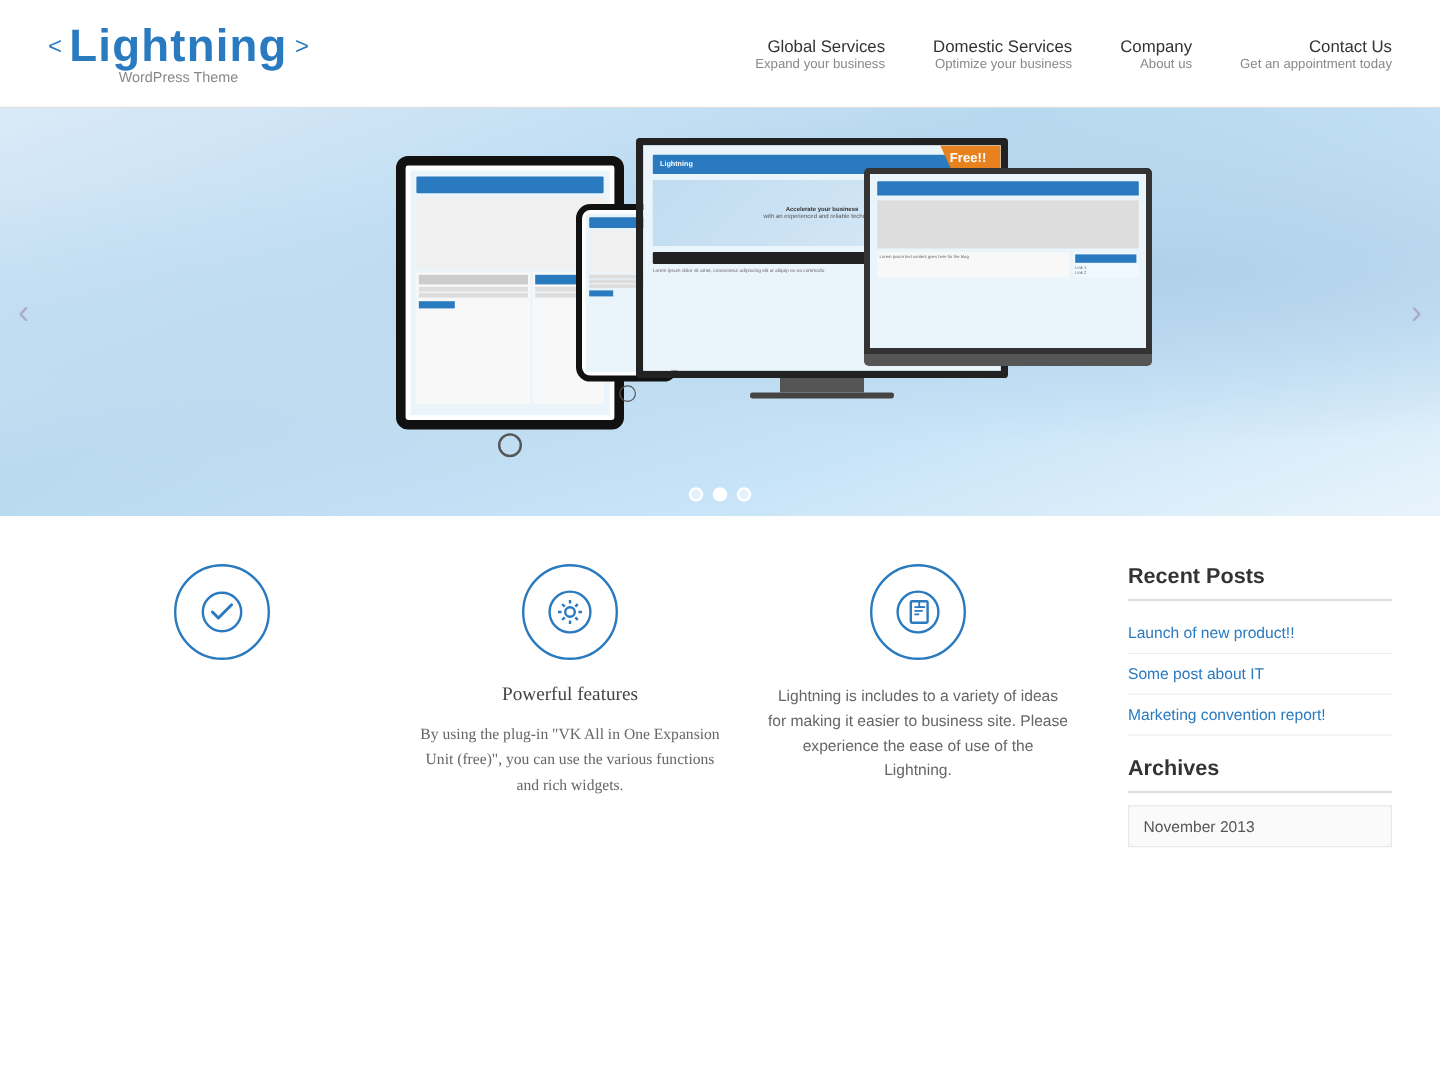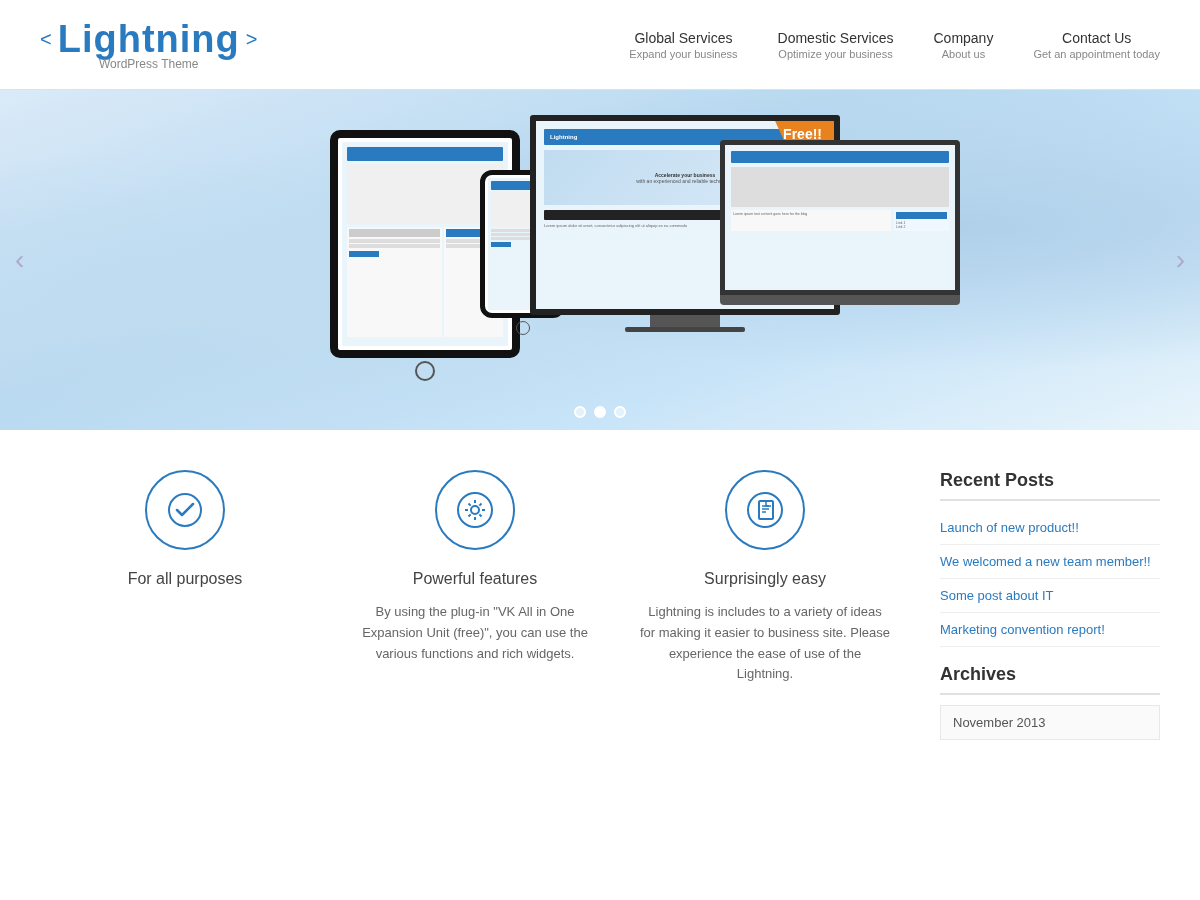--- a/index.html
+++ b/index.html
@@ -6,21 +6,21 @@
     body { font-family: 'Helvetica Neue', Arial, sans-serif; font-size: 14px; color: #333; background: #fff; width: 1200px; }
 
     
     .header { display: flex; align-items: center; justify-content: space-between; padding: 18px 40px; border-bottom: 1px solid #e0e0e0; }
     .logo-area { display: flex; flex-direction: column; }
     .logo-text { font-size: 38px; font-weight: 300; color: #333; letter-spacing: 1px; }
     .logo-text span { color: #2a7abf; font-weight: 700; }
     .logo-arrows { color: #2a7abf; font-size: 20px; }
     .logo-subtitle { font-size: 12px; color: #888; text-align: center; margin-top: -4px; }
     .nav { display: flex; gap: 40px; }
-    .nav-item { text-align: center; cursor: pointer; }
+    .nav-item { text-align: right; cursor: pointer; }
     .nav-item .nav-title { font-size: 14px; color: #333; font-weight: 500; }
     .nav-item .nav-subtitle { font-size: 11px; color: #888; margin-top: 2px; }
 
     
     .hero { position: relative; width: 100%; height: 340px; background: linear-gradient(160deg, #daeaf8 0%, #b8d9f0 40%, #c8e4f8 70%, #e8f4fb 100%); overflow: hidden; display: flex; align-items: center; justify-content: center; }
     .hero-bg-waves { position: absolute; top: 0; left: 0; width: 100%; height: 100%; background: radial-gradient(ellipse at 20% 60%, #c0dcf0 0%, transparent 50%), radial-gradient(ellipse at 80% 40%, #b0d0ea 0%, transparent 50%); }
     .hero-arrow { position: absolute; top: 50%; transform: translateY(-50%); font-size: 28px; color: #aac; cursor: pointer; z-index: 10; }
     .hero-arrow.left { left: 15px; }
     .hero-arrow.right { right: 15px; }
     
@@ -131,21 +131,21 @@
               <div style="background:#2a7abf;height:10px;margin-bottom:3px;border-radius:1px;"></div>
               <div style="background:#eee;padding:3px;font-size:4px;color:#666;">
                 <div style="font-weight:bold;margin-bottom:1px;">Recent Posts</div>
                 <div>Launch of new product!!</div>
                 <div>We welcomed...</div>
                 <div>Some post...</div>
               </div>
             </div>
           </div>
         </div>
-        <div style="position:absolute;top:0;right:0;background:#e8821e;color:#fff;font-size:14px;font-weight:bold;padding:5px 12px 5px 8px;clip-path:polygon(0 0,100% 0,100% 100%,20% 100%);">Free!!</div>
+        <div style="position:absolute;top:0;right:0;background:#e8821e;color:#fff;font-size:11px;font-weight:bold;padding:5px 12px 5px 8px;clip-path:polygon(0 0,100% 0,100% 100%,20% 100%);">Free!!</div>
       </div>
       <div style="width:70px;height:12px;background:#555;margin:0 auto;"></div>
       <div style="width:120px;height:5px;background:#444;margin:0 auto;border-radius:2px;"></div>
     </div>
 
     <div style="position:absolute;right:-10px;top:30px;width:240px;">
       <div style="background:#fff;border:5px solid #333;border-radius:4px 4px 0 0;width:100%;height:155px;overflow:hidden;">
         <div style="background:#eaf4fb;width:100%;height:100%;padding:6px;">
           <div style="background:#2a7abf;width:100%;height:12px;border-radius:1px;margin-bottom:4px;"></div>
           <div style="background:#ddd;width:100%;height:40px;margin-bottom:3px;"></div>
@@ -175,24 +175,23 @@
 
   <div style="display:flex;flex:1;gap:0;">
 
     <div style="flex:1;text-align:center;padding:0 20px;">
       <div class="feature-icon-circle">
         <svg width="36" height="36" viewBox="0 0 36 36">
             <circle cx="18" cy="18" r="16" fill="none" stroke="#2a7abf" stroke-width="2"></circle>
             <polyline points="10,18 15,23 26,12" fill="none" stroke="#2a7abf" stroke-width="2.5" stroke-linecap="round" stroke-linejoin="round"></polyline>
           </svg>
       </div>
-      <div class="feature-title">For all purposes</div>
-    </div>
-
-    <div style="flex:1;text-align:center;padding:0 20px;">
+    </div>
+
+    <div style="flex:1;text-align:center;padding:0 20px;font-family:Liberation Serif, serif;">
       <div class="feature-icon-circle">
         <svg width="38" height="38" viewBox="0 0 38 38">
             <circle cx="19" cy="19" r="17" fill="none" stroke="#2a7abf" stroke-width="2"></circle>
           <g fill="none" stroke="#2a7abf" stroke-width="2">
             <circle cx="19" cy="19" r="4"></circle>
             <path d="M19 9 v3 M19 26 v3 M9 19 h3 M26 19 h3 M12.5 12.5 l2.1 2.1 M23.4 23.4 l2.1 2.1 M25.5 12.5 l-2.1 2.1 M14.6 23.4 l-2.1 2.1"></path>
           </g>
         </svg>
       </div>
       <div class="feature-title">Powerful features</div>
@@ -203,32 +202,30 @@
       <div class="feature-icon-circle">
         <svg width="38" height="38" viewBox="0 0 38 38">
             <circle cx="19" cy="19" r="17" fill="none" stroke="#2a7abf" stroke-width="2"></circle>
           <rect x="13" y="10" width="14" height="18" rx="1" fill="none" stroke="#2a7abf" stroke-width="2"></rect>
           <line x1="16" y1="15" x2="23" y2="15" stroke="#2a7abf" stroke-width="1.5"></line>
           <line x1="16" y1="18" x2="23" y2="18" stroke="#2a7abf" stroke-width="1.5"></line>
           <line x1="16" y1="21" x2="20" y2="21" stroke="#2a7abf" stroke-width="1.5"></line>
           <polyline points="20,10 20,15 25,15" fill="none" stroke="#2a7abf" stroke-width="1.5"></polyline>
         </svg>
       </div>
-      <div class="feature-title">Surprisingly easy</div>
       <div class="feature-desc">Lightning is includes to a variety of ideas for making it easier to business site. Please experience the ease of use of the Lightning.</div>
     </div>
   </div>
 
   <div style="width:220px;flex-shrink:0;">
 
 
     <div>
       <div class="sidebar-section-title">Recent Posts</div>
       <a class="sidebar-post-link">Launch of new product!!</a>
-      <a class="sidebar-post-link">We welcomed a new team member!!</a>
       <a class="sidebar-post-link">Some post about IT</a>
       <a class="sidebar-post-link">Marketing convention report!</a>
     </div>
 
     <div class="archives-section">
       <div class="sidebar-section-title">Archives</div>
       <a class="archive-link">November 2013</a>
     </div>
   </div>
 </div>

